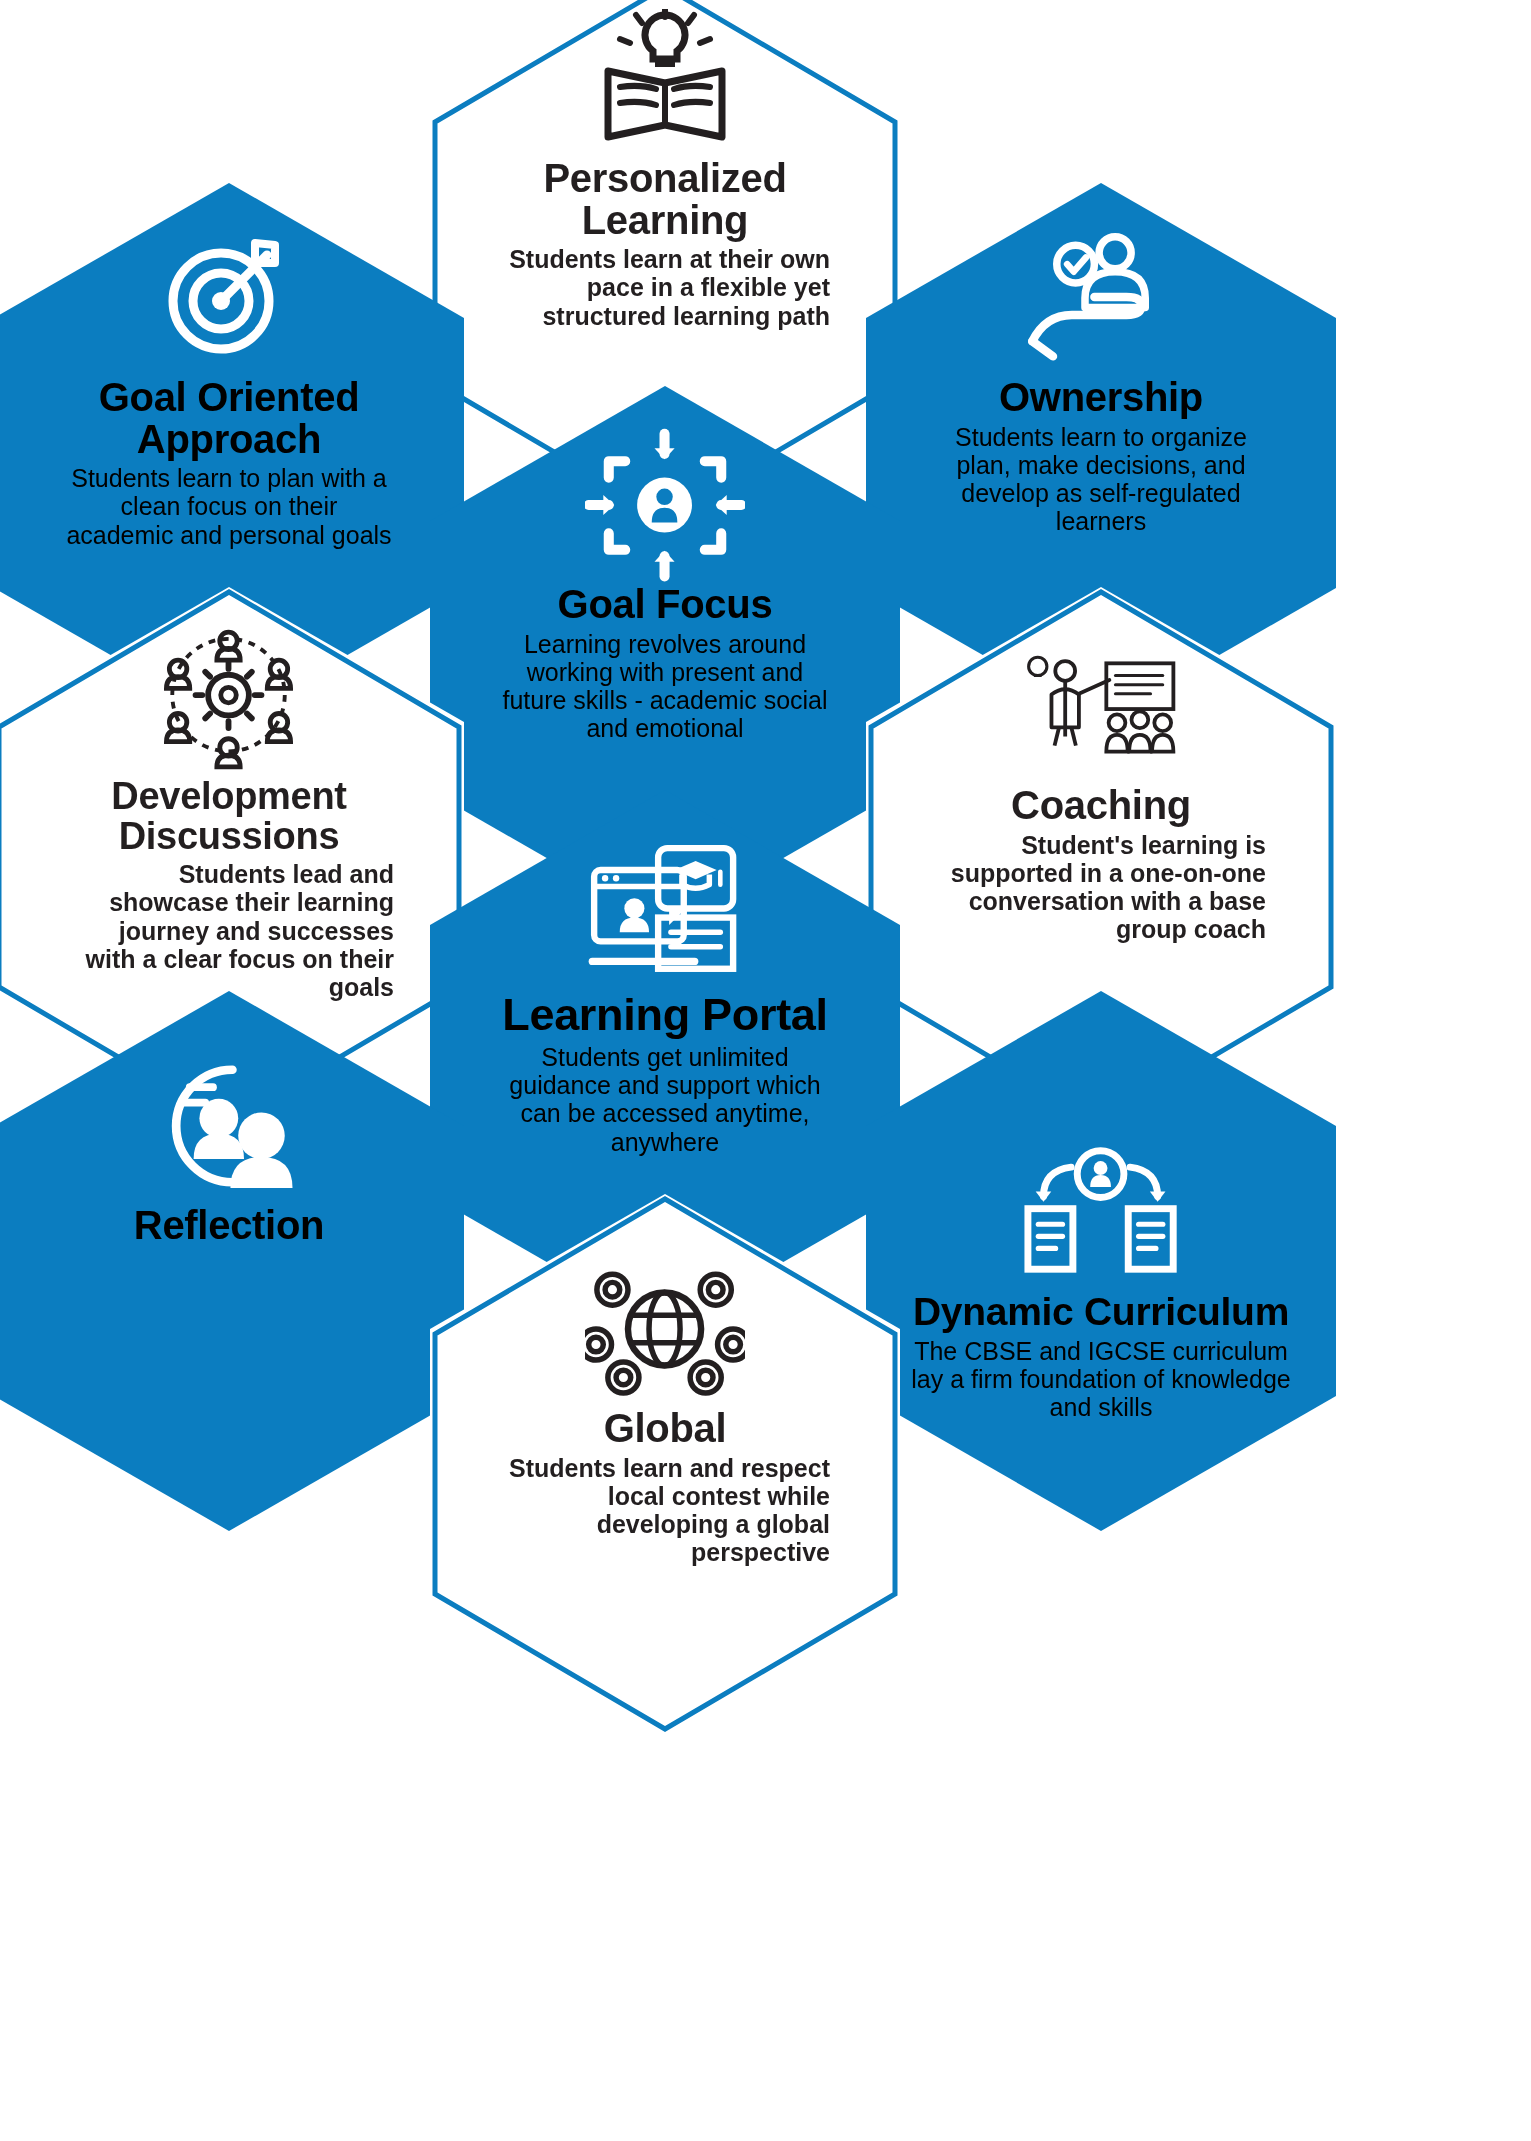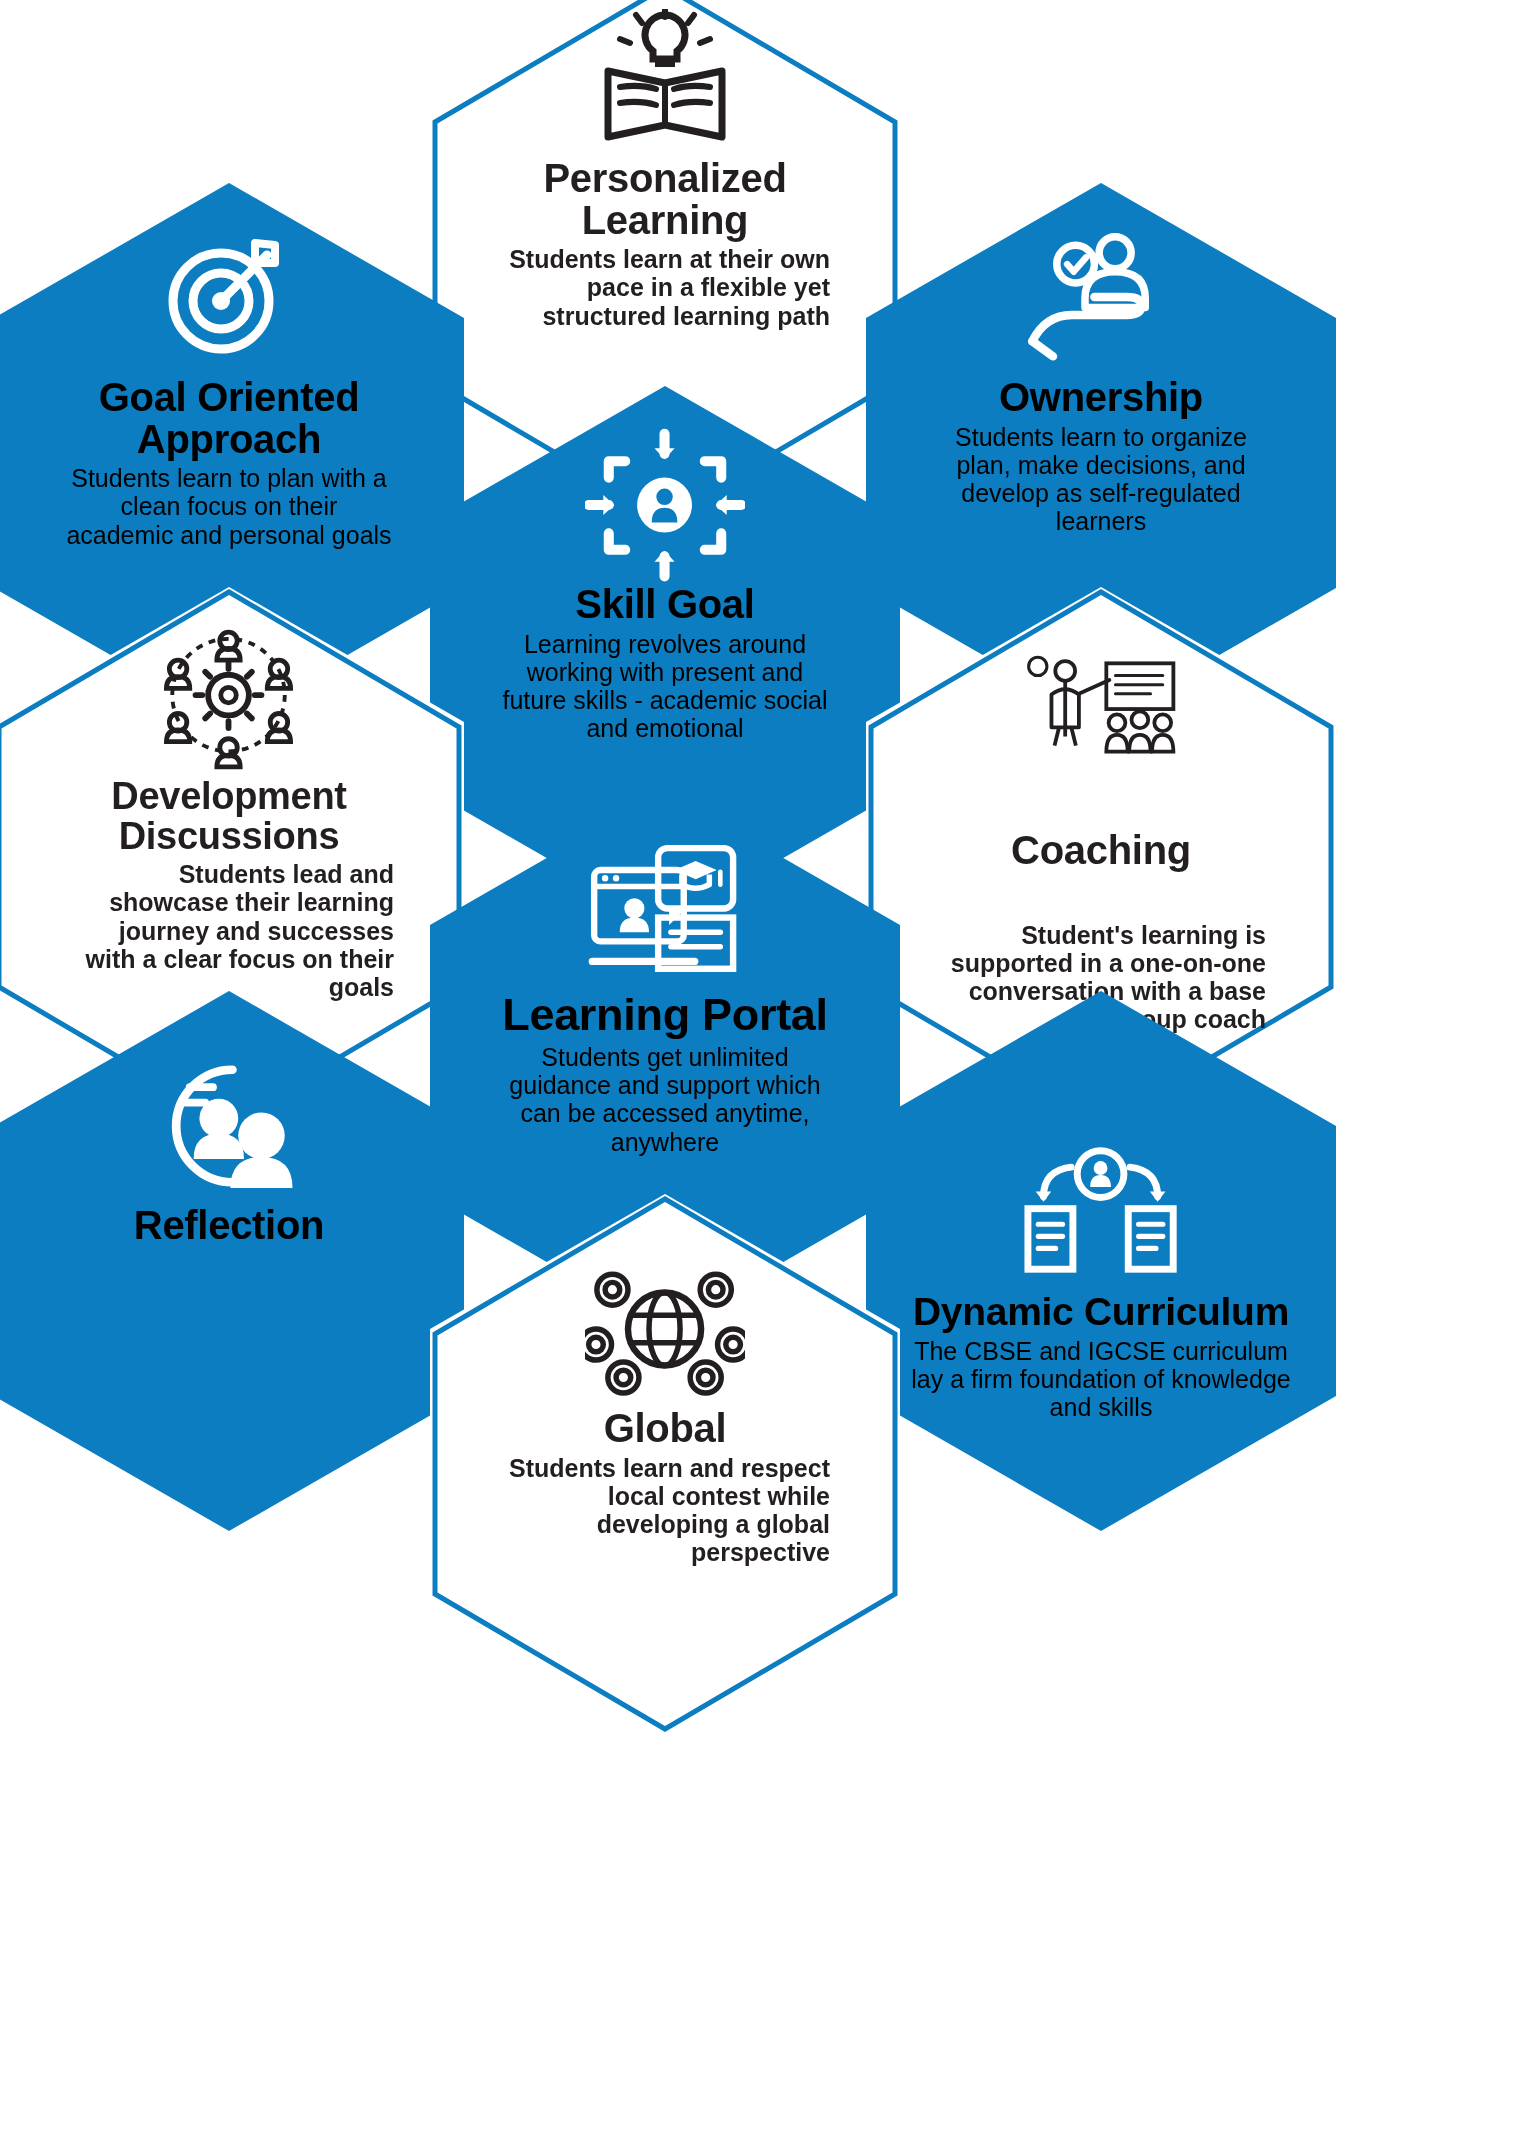--- a/index.html
+++ b/index.html
@@ -83,21 +83,21 @@
   #hex-portal           { left:430px;  top:790px;  }
   #hex-reflection       { left:-6px;   top:991px;  }
   #hex-dynamic          { left:866px;  top:991px;justify-content:center;  }
   #hex-global           { left:430px;  top:1194px; }
 
   #hex-personalized .inner{ padding-top:22px; }
   #hex-goal .inner{ padding-top:40px; }
   #hex-ownership .inner{ padding-top:40px; }
   #hex-skill .inner{ padding-top:44px; }
   #hex-development .inner{ padding-top:36px; }
-  #hex-coaching .inner{ padding-top:44px;gap:45px; }
+  #hex-coaching .inner{ padding-top:44px; }
   #hex-portal .inner{ padding-top:48px; }
   #hex-reflection .inner{ padding-top:60px; }
   #hex-dynamic .inner{ padding-top:38px; }
   #hex-global .inner{ padding-top:60px; }
 
   #hex-dynamic .inner{ width:400px; }
   #hex-dynamic .hex-title{ font-size:39px; }
   #hex-portal .hex-title{ font-size:45px; }
   #hex-development .hex-title{ font-size:38px; }
 </style>
@@ -185,21 +185,21 @@
           <path d="M87 4 L87 26" stroke="#fff" stroke-width="11" stroke-linecap="round"></path>
           <path d="M76 20 L87 32 L98 20 Z" fill="#fff"></path>
           <path d="M87 160 L87 138" stroke="#fff" stroke-width="11" stroke-linecap="round"></path>
           <path d="M76 144 L87 132 L98 144 Z" fill="#fff"></path>
           <path d="M4 82 L26 82" stroke="#fff" stroke-width="11" stroke-linecap="round"></path>
           <path d="M20 71 L32 82 L20 93 Z" fill="#fff"></path>
           <path d="M171 82 L149 82" stroke="#fff" stroke-width="11" stroke-linecap="round"></path>
           <path d="M155 71 L143 82 L155 93 Z" fill="#fff"></path>
         </svg>
       </div>
-      <div class="hex-title">Skill Goal</div>
+      <div class="hex-title">Goal Focus</div>
       <div class="hex-desc">Learning revolves around working with present and future skills - academic social and emotional</div>
     </div>
   </div>
 
   <div class="hex outlined" id="hex-development">
     <svg class="outline" viewBox="0 0 470 540">
       <polygon points="235,5 465,140 465,400 235,535 5,400 5,140" fill="none" stroke="#0b7dc0" stroke-width="5"></polygon>
     </svg>
     <div class="inner">
       <div class="icon-wrap">

